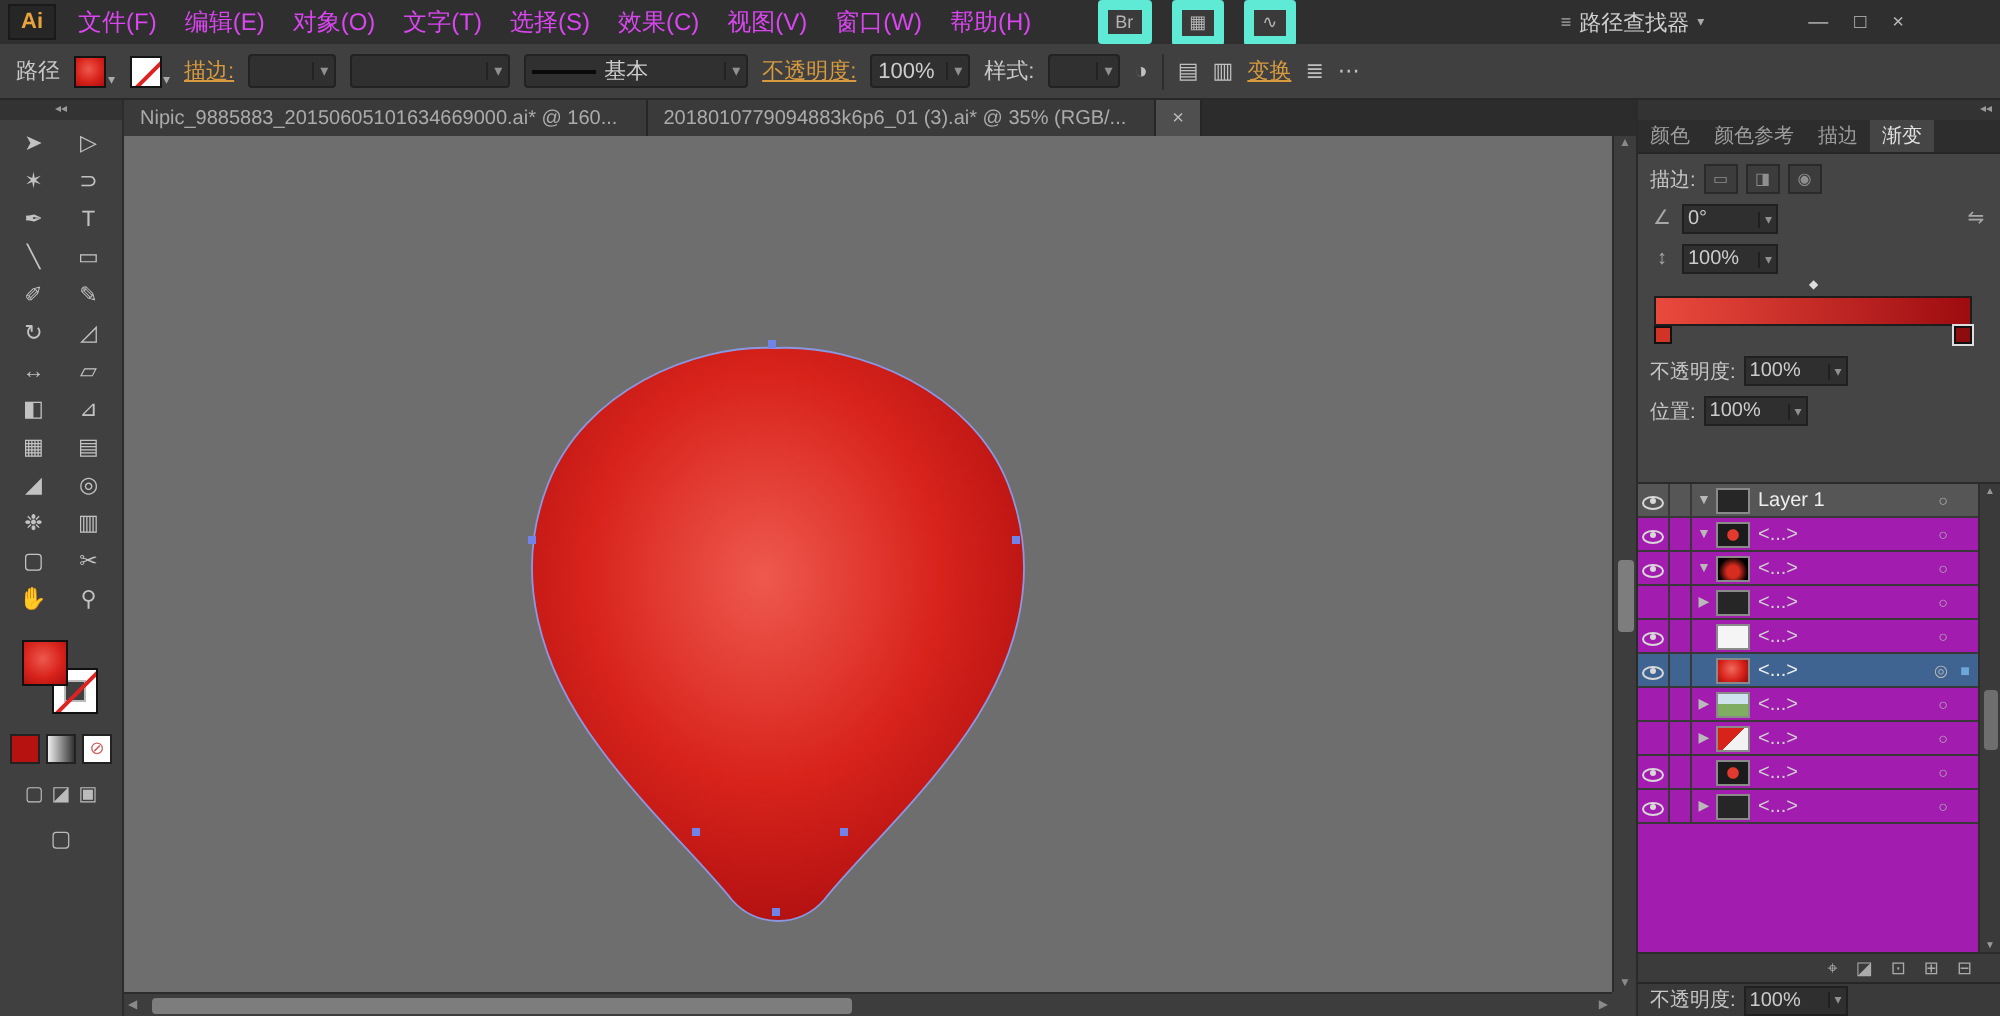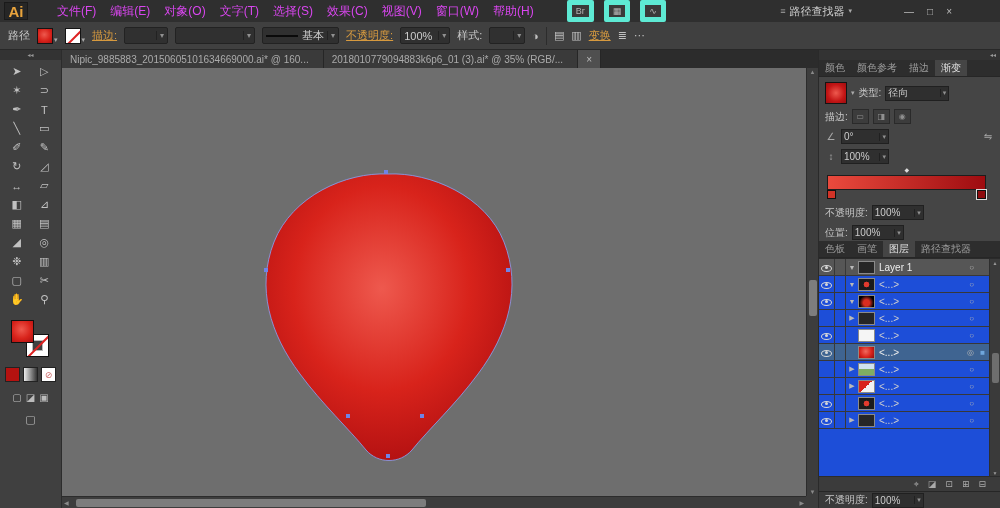--- a/index.html
+++ b/index.html
@@ -3,38 +3,38 @@
 <meta charset="utf-8">
 <style>
   body{margin:0;background:#1e1e1e}
   .app{position:relative;width:1000px;height:508px;background:#404040;
        font-family:"Liberation Sans","DejaVu Sans",sans-serif;font-size:12px;color:#c8c8c8;
        overflow:hidden;user-select:none}
 
   
   .menubar{position:absolute;top:0;left:0;right:0;height:22px;background:#2f2f2f;
            border-bottom:1px solid #232323;display:flex;align-items:center;padding-left:4px}
-  .ai-logo{width:22px;height:16px;background:#262626;color:#e8a33c;font-weight:bold;font-size:15px;
-           display:flex;align-items:center;justify-content:center;border:1px solid #1a1a1a;margin-right:22px}
+  .ai-logo{width:22px;height:16px;background:#262626;color:#e8a33c;font-weight:bold;font-size:11px;
+           display:flex;align-items:center;justify-content:center;border:1px solid #1a1a1a;margin-right:4px}
   .menus{display:flex}
   .menu-item{padding:2px 7px;font-size:12px;color:#d946ef;white-space:nowrap}
   .appicons{display:flex;gap:10px;margin-left:26px;align-items:center}
   .appicon{font-size:9px;background:#3a3a3a;border:5px solid #5eead4;padding:1px 4px;border-radius:2px;color:#b5b5b5}
   .workspace{margin-left:auto;display:flex;align-items:center;gap:4px;color:#cfcfcf;font-size:11px}
   .ws-icon{font-size:9px;color:#a8a8a8}
   .winbtns{display:flex;gap:13px;margin:0 48px 0 52px;color:#bdbdbd;font-size:10px}
 
   
   .controlbar{position:absolute;top:22px;left:0;right:0;height:27px;background:#404040;
               border-bottom:1px solid #282828;display:flex;align-items:center;gap:7px;padding:0 8px;font-size:11px}
   .gold{color:#d79a3f;text-decoration:underline;white-space:nowrap}
   .cfield{display:inline-flex;align-items:center;height:17px;background:#303030;border:1px solid #222;
           border-radius:2px;padding:0 3px;color:#ccc;font-size:11px;box-sizing:border-box}
   .cfield .sp{margin-left:auto;padding-left:3px;border-left:1px solid #222;color:#909090;font-size:8px}
-  .w36{width:36px}.w44{width:44px}.w50{width:50px}.w80{width:80px}.w96{width:77px}
+  .w36{width:36px}.w44{width:44px}.w50{width:50px}.w80{width:80px}.w96{width:112px}
   .swatch-wrap{display:flex;align-items:flex-end;gap:1px}
   .fill-swatch{width:14px;height:14px;border:1px solid #141414;
                background:radial-gradient(circle at 45% 40%,#ee594e 0%,#d8231b 55%,#ad0e10 100%)}
   .stroke-swatch{width:14px;height:14px;border:1px solid #141414;background:#fff;position:relative;overflow:hidden}
   .stroke-swatch::after{content:"";position:absolute;left:-3px;top:6px;width:26px;height:2px;background:#d22;transform:rotate(-45deg)}
   .mini-arrow{font-size:7px;color:#aaa}
   .line-sample{width:32px;height:2px;background:#0a0a0a;margin-right:4px}
   .divider{width:1px;height:18px;background:#2c2c2c}
   .cicon{color:#c0c0c0;font-size:11px}
 
@@ -99,21 +99,21 @@
   .push{margin-left:auto}
   .gslider{position:relative;height:32px;margin:2px 2px 4px 2px}
   .gmid{position:absolute;top:-3px;left:47%;font-size:6px;color:#ddd}
   .gbar{position:absolute;top:6px;left:0;right:6px;height:13px;border:1px solid #1d1d1d;
         background:linear-gradient(90deg,#ea4a3d,#9e0c10)}
   .gstop{position:absolute;top:21px;width:9px;height:9px;border:1px solid #111;background:#d23327;box-sizing:border-box}
   .gstop-left{left:0}
   .gstop-right{right:6px;background:#8e0b0e}
   .gstop.selected{outline:1px solid #ddd}
 
-  .lpanel{position:relative;background:#1d4ed8;border-top:1px solid #2a2a2a;flex:1;overflow:hidden}
+  .lpanel{position:relative;background:#a21caf;border-top:1px solid #2a2a2a;flex:1;overflow:hidden}
   .lrows{position:absolute;top:0;left:0;right:0;bottom:14px;overflow:hidden}
   .lrow{display:flex;align-items:center;height:17px;border-bottom:1px solid #383838;font-size:10px;
         color:#cfcfcf;padding-right:13px;position:relative;box-sizing:border-box}
   .row-open{background:#565656;color:#eee}
   .row-sel{background:#3f6491;color:#eee}
   .eye-cell{width:15px;height:100%;border-right:1px solid #383838;display:flex;align-items:center;justify-content:center;flex:none}
   .lock-cell{width:10px;height:100%;border-right:1px solid #383838;flex:none}
   .eye{position:relative;width:11px;height:9px;display:inline-block}
   .eye.on::before{content:"";position:absolute;left:0;top:2px;width:9px;height:5px;border:1px solid #d8d8d8;border-radius:50%}
   .eye.on::after{content:"";position:absolute;left:4px;top:3px;width:3px;height:3px;background:#d8d8d8;border-radius:50%}
@@ -340,29 +340,20 @@
     <div class="ptabs">
 
     <span class="ptab">颜色</span>
         <span class="ptab">颜色参考</span>
         <span class="ptab">描边</span>
         <span class="ptab active">渐变</span>
       </div>
 
     <div class="gpanel">
       <div class="grow">
-        <span class="grad-thumb"></span>
-        <span class="mini-arrow">▾</span>
-        <span>类型:</span>
-        <span class="pfield gw64">
-          <span>径向</span>
-          <span class="sp">▾</span>
-        </span>
-      </div>
-      <div class="grow">
         <span>描边:</span>
         <span class="gicon-box">▭</span>
         <span class="gicon-box">◨</span>
         <span class="gicon-box">◉</span>
       </div>
       <div class="grow">
         <span class="gicon">∠</span>
         <span class="pfield gw48">
           <span>0°</span>
           <span class="sp">▾</span>
@@ -391,27 +382,20 @@
       </div>
       <div class="grow">
         <span>位置:</span>
         <span class="pfield gw52">
           <span>100%</span>
           <span class="sp">▾</span>
         </span>
       </div>
     </div>
 
-    <div class="ptabs">
-
-    <span class="ptab">色板</span>
-        <span class="ptab">画笔</span>
-        <span class="ptab active">图层</span>
-        <span class="ptab">路径查找器</span>
-      </div>
 
     <div class="lpanel">
       <div class="lrows">
 
           <div class="lrow row-open">
             <span class="eye-cell">
               <span class="eye on"></span>
             </span>
             <span class="lock-cell"></span>
             <span class="expand">▼</span>

